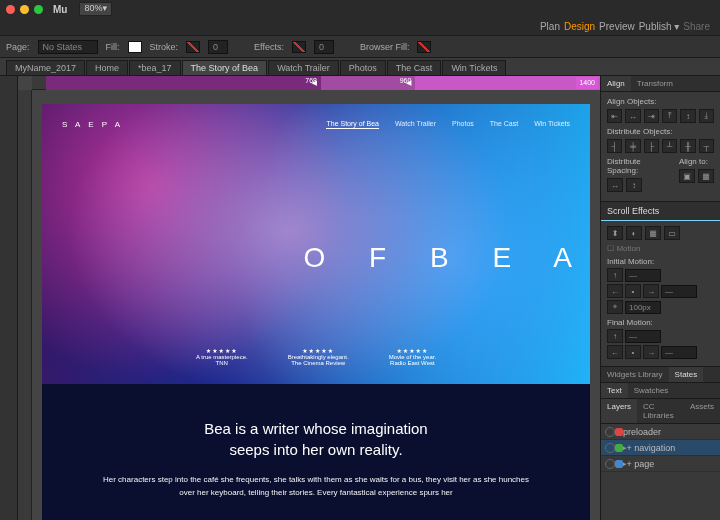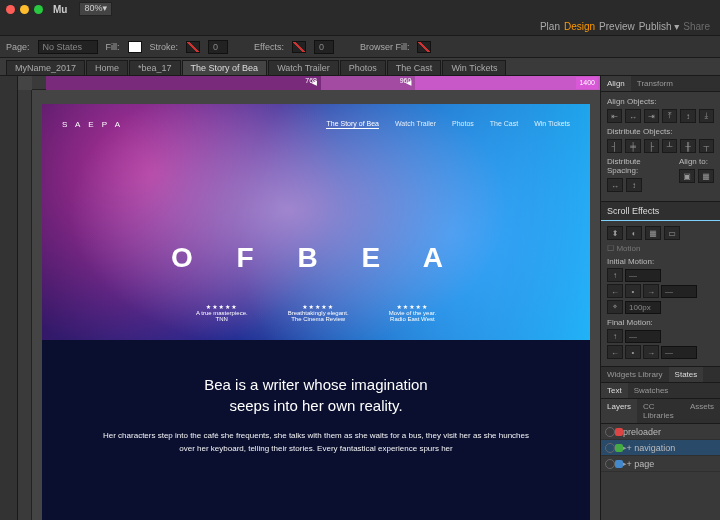--- a/index.html
+++ b/index.html
@@ -26,27 +26,27 @@
 .body{flex:1;display:flex;overflow:hidden}
 .toolstrip{width:18px;background:#333;border-right:1px solid #1a1a1a}
 .canvas-area{flex:1;background:#444;position:relative;overflow:hidden}
 .ruler-h{height:14px;background:#3a3a3a;border-bottom:1px solid #222;position:relative;font-size:7px;color:#888;margin-left:14px}
 .ruler-h span{position:absolute;top:1px}
 .ruler-v{width:14px;background:#3a3a3a;border-right:1px solid #222;position:absolute;top:14px;bottom:0;left:0}
 .bp-strip{position:absolute;top:0;left:14px;right:0;height:14px;display:flex}
 .bp{height:14px;font-size:7px;color:#fff;display:flex;align-items:center;justify-content:flex-end;padding-right:4px}
 .bp1{background:#7a2a7a;flex:45}.bp2{background:#a34aa3;flex:15}.bp3{background:#c858c8;flex:30}
 .viewport{position:absolute;left:24px;top:28px;right:10px;bottom:0;background:#0a0f2f;overflow:hidden}
-.hero{height:236px;background:radial-gradient(ellipse 40% 60% at 45% 45%,rgba(170,140,210,.9),transparent),radial-gradient(circle at 20% 30%,rgba(255,60,170,.7),transparent 40%),radial-gradient(circle at 75% 55%,rgba(60,170,255,.9),transparent 50%),linear-gradient(100deg,#3a1560,#1a2a90 40%,#1ab5f5);position:relative;color:#fff}
+.hero{height:280px;background:radial-gradient(ellipse 40% 60% at 45% 45%,rgba(170,140,210,.9),transparent),radial-gradient(circle at 20% 30%,rgba(255,60,170,.7),transparent 40%),radial-gradient(circle at 75% 55%,rgba(60,170,255,.9),transparent 50%),linear-gradient(100deg,#3a1560,#1a2a90 40%,#1ab5f5);position:relative;color:#fff}
 .logo{position:absolute;top:16px;left:20px;font-size:8px;letter-spacing:3px;font-weight:300}
 .sitenav{position:absolute;top:16px;right:20px;display:flex;gap:16px;font-size:7px}
 .sitenav span{opacity:.85}
 .sitenav .cur{border-bottom:1px solid #fff;padding-bottom:1px;opacity:1}
 .hero-title{position:absolute;top:98px;left:0;right:0;text-align:center;font-size:28px;font-weight:200;letter-spacing:18px}
-.hero-title2{position:absolute;top:138px;left:0;right:0;text-align:center;font-size:28px;font-weight:700;letter-spacing:18px}
+.hero-title2{position:absolute;top:138px;left:0;right:0;text-align:right;font-size:28px;font-weight:400;letter-spacing:18px}
 .reviews{position:absolute;bottom:18px;left:0;right:0;display:flex;justify-content:center;gap:40px;font-size:6px;text-align:center}
 .reviews .stars{letter-spacing:1px;font-size:6px}
 .dark-section{padding:34px 60px 10px;color:#fff;text-align:center}
 .tagline{font-size:15px;font-weight:300;line-height:1.4}
 .bodycopy{font-size:8px;margin-top:14px;line-height:1.6;opacity:.95}
 .panels{width:120px;background:#393939;border-left:1px solid #1a1a1a;font-size:9px;color:#bbb;display:flex;flex-direction:column}
 .pnl-tabs{display:flex;border-bottom:1px solid #1a1a1a;background:#2f2f2f}
 .pnl-tabs span{padding:3px 6px;font-size:8px;color:#999}
 .pnl-tabs .on{background:#393939;color:#ddd}
 .pnl-body{padding:5px 6px;border-bottom:1px solid #1a1a1a}

